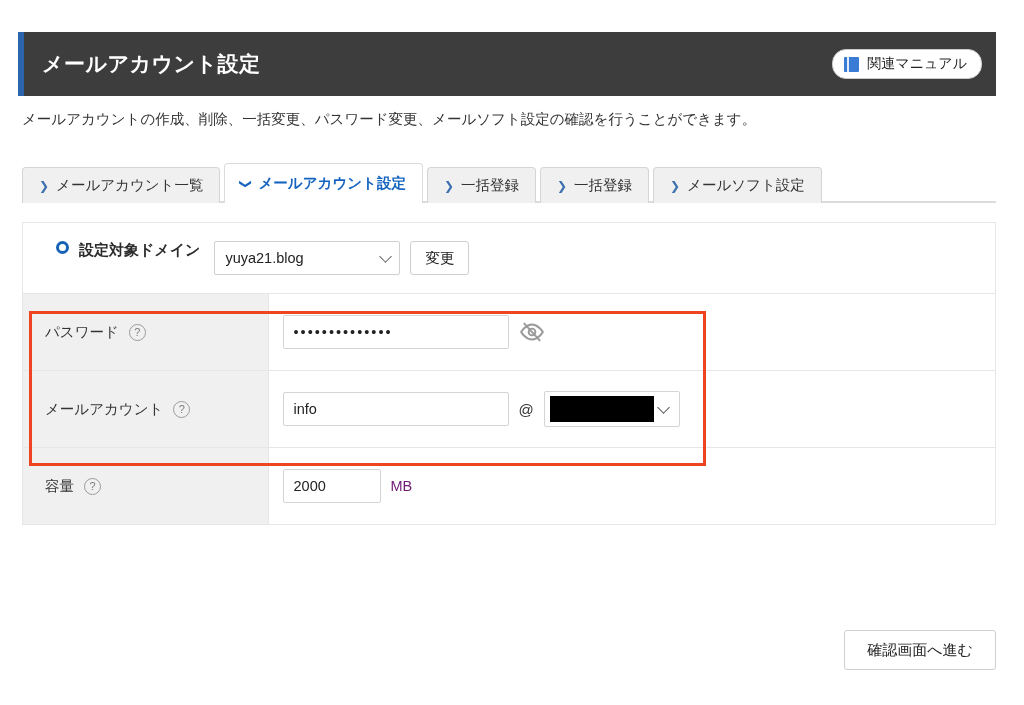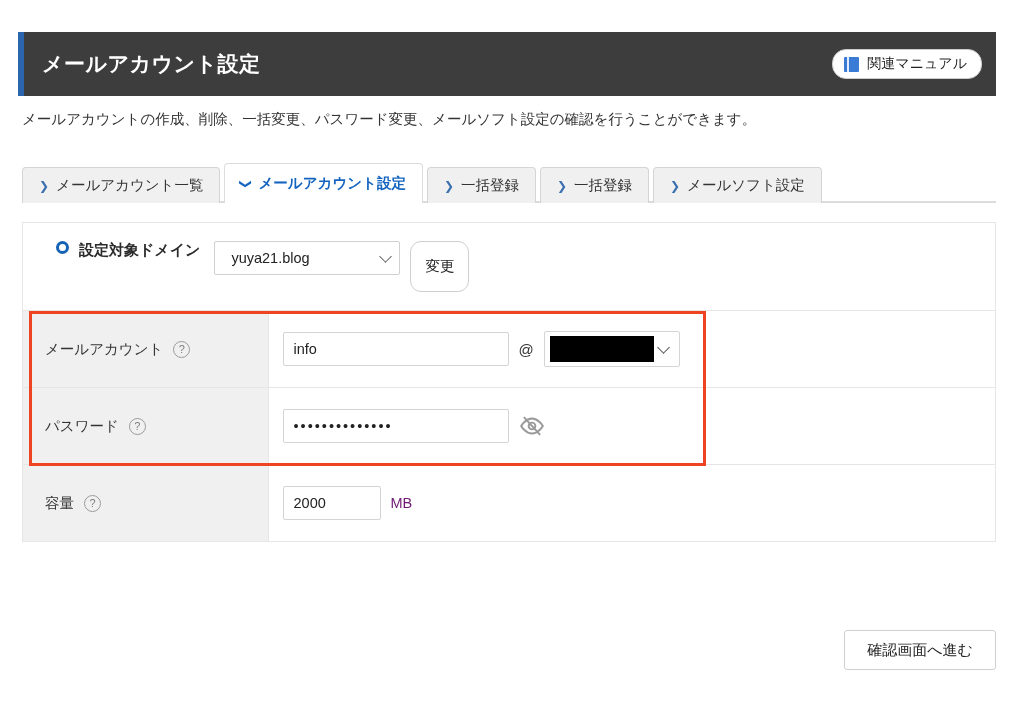--- a/index.html
+++ b/index.html
@@ -173,41 +173,41 @@
   .select-box {
     position: relative;
     display: inline-flex;
     align-items: center;
     width: 186px;
     height: 34px;
     background: #ffffff;
     border: 1px solid #d0d0d0;
     border-radius: 2px;
     box-sizing: border-box;
-    padding: 0 26px 0 16px;
+    padding: 0 26px 0 10px;
     font-size: 14.5px;
     color: #222222;
     cursor: pointer;
   }
   .select-box .caret {
     position: absolute;
     right: 9px;
     top: 50%;
     width: 8px; height: 8px;
     margin-top: -6px;
     border-right: 1.6px solid #666;
     border-bottom: 1.6px solid #666;
     transform: rotate(45deg);
   }
   .btn-plain {
-    height: 51px;
+    height: 34px;
     padding: 0 14px;
     background: #ffffff;
     border: 1px solid #cfcfcf;
-    border-radius: 11px;
+    border-radius: 3px;
     font-size: 14.5px;
     color: #222222;
     cursor: pointer;
     font-family: inherit;
     white-space: nowrap;
   }
 
   
   .field-table { width: 100%; border-collapse: collapse; }
   .field-table tr { border-bottom: 1px solid #e6e6e6; }
@@ -382,58 +382,58 @@
       <span class="caret"></span>
     </span>
     <button class="btn-plain">変更</button>
   </div>
 
   <table class="field-table">
     <tbody>
       <tr>
         <th>
           <span class="th-inner">
+            <span>パスワード</span>
+            <span class="help">?</span>
+          </span>
+        </th>
+        <td>
+          <div class="cellflex">
+            <input class="txt txt-pass" type="text" value="••••••••••••••" style="">
+            <svg class="eye-off" viewBox="0 0 24 24">
+              <path d="M2 12s4-7 10-7 10 7 10 7-4 7-10 7S2 12 2 12z" fill="none" stroke="#9a9a9a" stroke-width="1.8"></path>
+              <circle cx="12" cy="12" r="3.1" fill="none" stroke="#9a9a9a" stroke-width="1.8"></circle>
+              <line x1="4.5" y1="3.8" x2="19.5" y2="20.2" stroke="#9a9a9a" stroke-width="1.8"></line>
+            </svg>
+          </div>
+        </td>
+      </tr>
+
+      <tr>
+        <th>
+          <span class="th-inner">
             <span>メールアカウント</span>
             <span class="help">?</span>
           </span>
         </th>
         <td>
           <div class="cellflex">
             <input class="txt txt-account" type="text" value="info" style="">
             <span class="at-sign">@</span>
             <span class="redact-select">
               <span class="redact-bar"></span>
               <span class="caret"></span>
             </span>
           </div>
         </td>
       </tr>
 
       <tr>
         <th>
           <span class="th-inner">
-            <span>パスワード</span>
-            <span class="help">?</span>
-          </span>
-        </th>
-        <td>
-          <div class="cellflex">
-            <input class="txt txt-pass" type="text" value="••••••••••••••" style="">
-            <svg class="eye-off" viewBox="0 0 24 24">
-              <path d="M2 12s4-7 10-7 10 7 10 7-4 7-10 7S2 12 2 12z" fill="none" stroke="#9a9a9a" stroke-width="1.8"></path>
-              <circle cx="12" cy="12" r="3.1" fill="none" stroke="#9a9a9a" stroke-width="1.8"></circle>
-              <line x1="4.5" y1="3.8" x2="19.5" y2="20.2" stroke="#9a9a9a" stroke-width="1.8"></line>
-            </svg>
-          </div>
-        </td>
-      </tr>
-
-      <tr>
-        <th>
-          <span class="th-inner">
             <span>容量</span>
             <span class="help">?</span>
           </span>
         </th>
         <td>
           <div class="cellflex">
             <input class="txt txt-cap" type="text" value="2000" style="">
             <span class="unit">MB</span>
           </div>
         </td>

